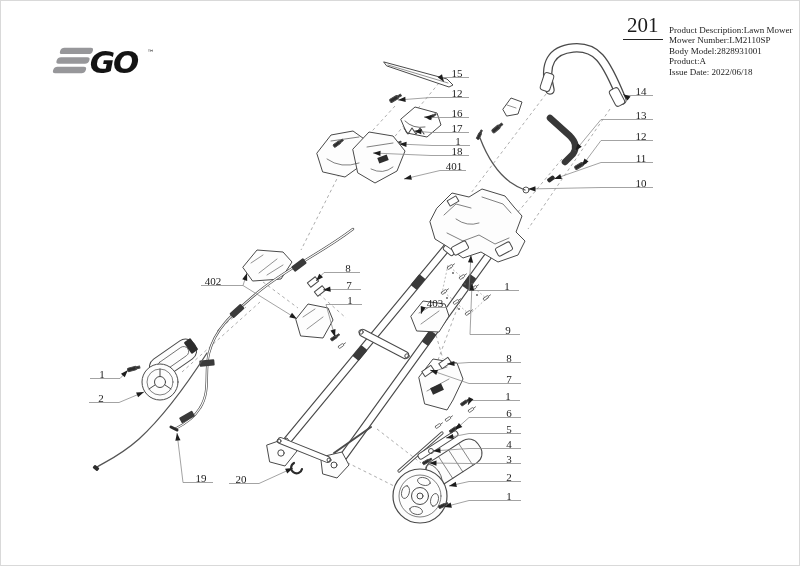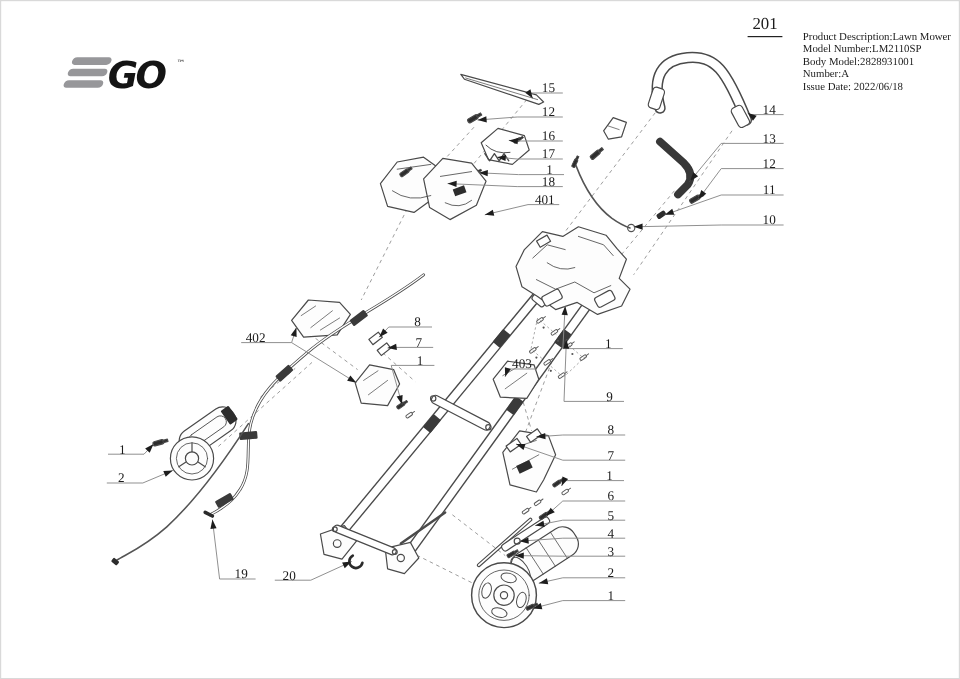--- a/index.html
+++ b/index.html
@@ -3,21 +3,21 @@
 <meta charset="utf-8">
 <style>
   html,body{margin:0;padding:0;background:#9a9a9a;}
   .page{position:relative;width:800px;height:566px;background:#ffffff;border:1px solid #d9d9d9;
         box-sizing:border-box;overflow:hidden;font-family:"Liberation Serif","DejaVu Serif",serif;}
   .diagram{position:absolute;left:0;top:0;}
   .logo{position:absolute;left:38px;top:42px;}
   .logo text.go{font-family:"DejaVu Sans",sans-serif;font-style:italic;font-weight:700;
                 font-size:34px;letter-spacing:-2.5px;fill:#141414;}
   .logo text.tm{font-family:"DejaVu Sans",sans-serif;font-size:8px;fill:#141414;}
-  .page-number{position:absolute;left:622px;top:12px;font-size:14px;color:#1c1c1c;
+  .page-number{position:absolute;left:622px;top:12px;font-size:21px;color:#1c1c1c;
                border-bottom:1.3px solid #222;padding:0 4px 1px 4px;text-align:right;}
   .title-block{position:absolute;left:668px;top:24px;font-size:9px;line-height:10.4px;color:#1c1c1c;}
   .title-block div{white-space:nowrap;}
   #callout-layer text{font-family:"Liberation Serif","DejaVu Serif",serif;font-size:11px;fill:#1c1c1c;}
   #callout-layer line{stroke:#8b8b8b;stroke-width:0.8;}
 </style>
 </head>
 <body>
 
 <div class="page">
@@ -449,19 +449,19 @@
       <rect x="26" y="25" width="36" height="7" rx="3.5"></rect>
     </g>
     <text class="go" x="56" y="32">GO</text>
     <text class="tm" x="119" y="12">™</text>
   </svg>
 
   <div class="page-number">201</div>
 
   <div class="title-block">
     <div>Product Description:Lawn Mower</div>
-    <div>Model Number:LM2110SP</div>
+    <div>Mower Number:LM2110SP</div>
     <div>Body Model:2828931001</div>
-    <div>Number:A</div>
+    <div>Product:A</div>
     <div>Issue Date: 2022/06/18</div>
   </div>
 
 </div>
 
 </body></html>

